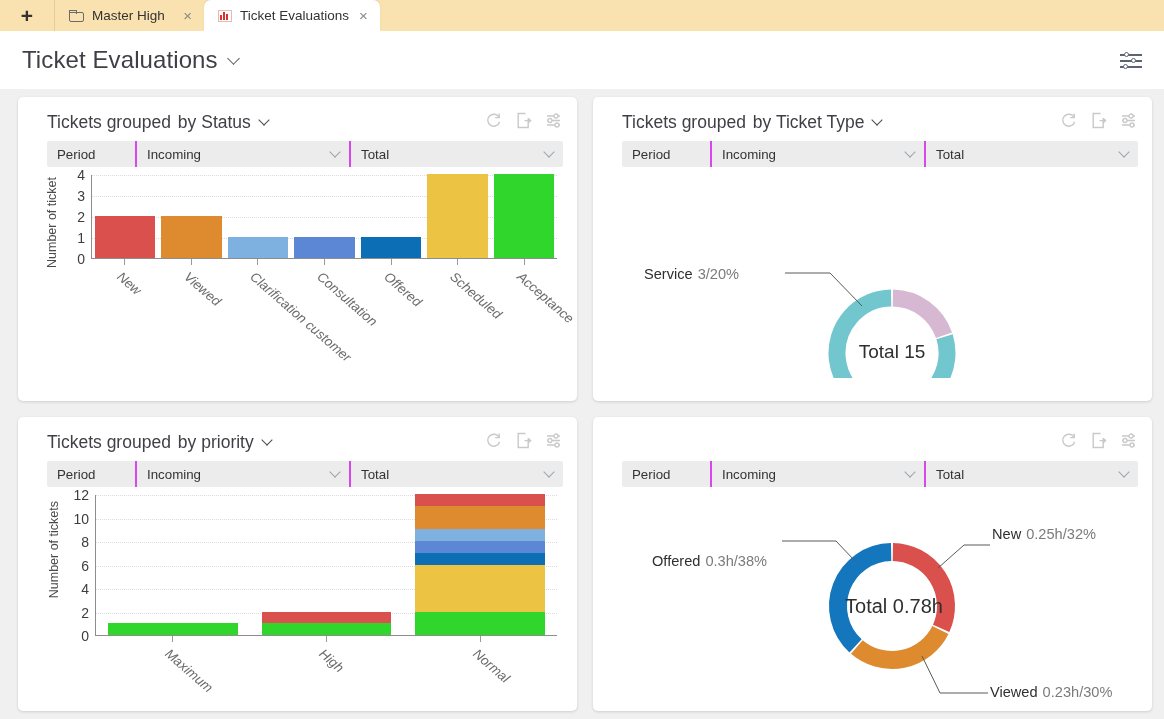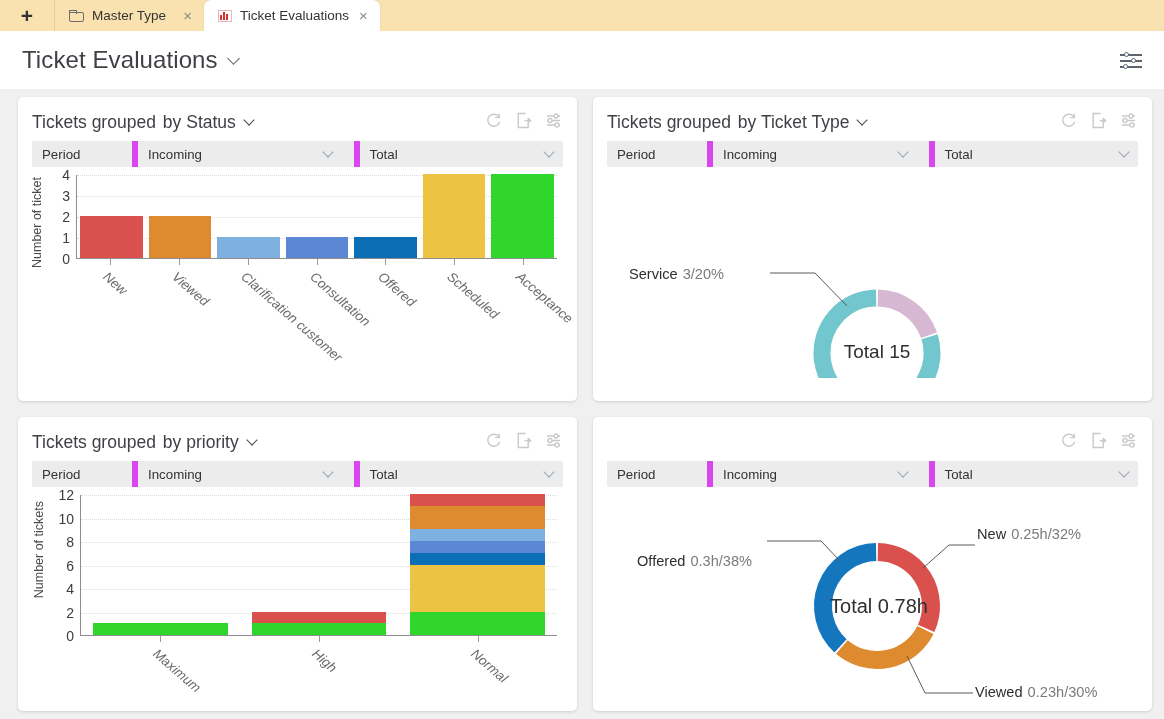--- a/index.html
+++ b/index.html
@@ -86,21 +86,21 @@
   
   .grid {
     display: grid;
     grid-template-columns: 559px 559px;
     gap: 16px 16px;
     padding: 8px 18px;
   }
   .panel {
     background: #fff; border-radius: 5px;
     box-shadow: 0 1px 3px rgba(0,0,0,.14);
-    padding: 10px 14px 6px 14px;
+    padding: 10px 14px 6px 29px;
     position: relative;
   }
   .p1, .p2 { height: 304px; }
   .p3, .p4 { height: 294px; }
 
   .phead { display: flex; align-items: center; height: 30px; }
   .ptitle { font-size: 17.5px; color: #3f3f46; white-space: nowrap; }
   .ptitle .lead { color: #3f3f46; }
   .ptitle .sub { margin-left: 7px; }
   .pchev {
@@ -113,21 +113,21 @@
 
   
   .filterbar {
     display: flex; align-items: flex-start; height: 26px;
     background: #ececec; border-radius: 2px;
     font-size: 13.3px; color: #333;
     margin-top: 4px;
   }
   .fb-cell { padding: 0 10px; height: 100%; display: flex; align-items: center; }
   .fb-period { width: 88px; }
-  .fb-sel { flex: 1; border-left: 6px solid #d946ef; justify-content: space-between; margin-left: 12px; }
+  .fb-sel { flex: 1; border-left: 2px solid #d946ef; justify-content: space-between; }
   .fb-chev {
     width: 8px; height: 8px;
     border-right: 1.5px solid #9aa6b2; border-bottom: 1.5px solid #9aa6b2;
     transform: rotate(45deg); margin-bottom: 4px;
   }
 
   
   .chartwrap { position: relative; margin-top: 8px; }
   .ylabel {
     position: absolute; left: -2px; top: 0;
@@ -190,21 +190,21 @@
   .dcenter.sm { font-size: 20px; }
 </style>
 </head>
 <body>
 
 <div class="tabstrip">
   <div class="newtab">+</div>
 
   <div class="tab inactive">
     <span class="folder-icon"></span>
-    <span class="tlabel">Master Type</span>
+    <span class="tlabel">Master High</span>
     <span class="tclose">×</span>
   </div>
 
   <div class="tab active">
     <span class="barchart-icon">
         <i style="height:5px"></i>
         <i style="height:8px"></i>
         <i style="height:6px"></i>
       </span>
     <span class="tlabel">Ticket Evaluations</span>

